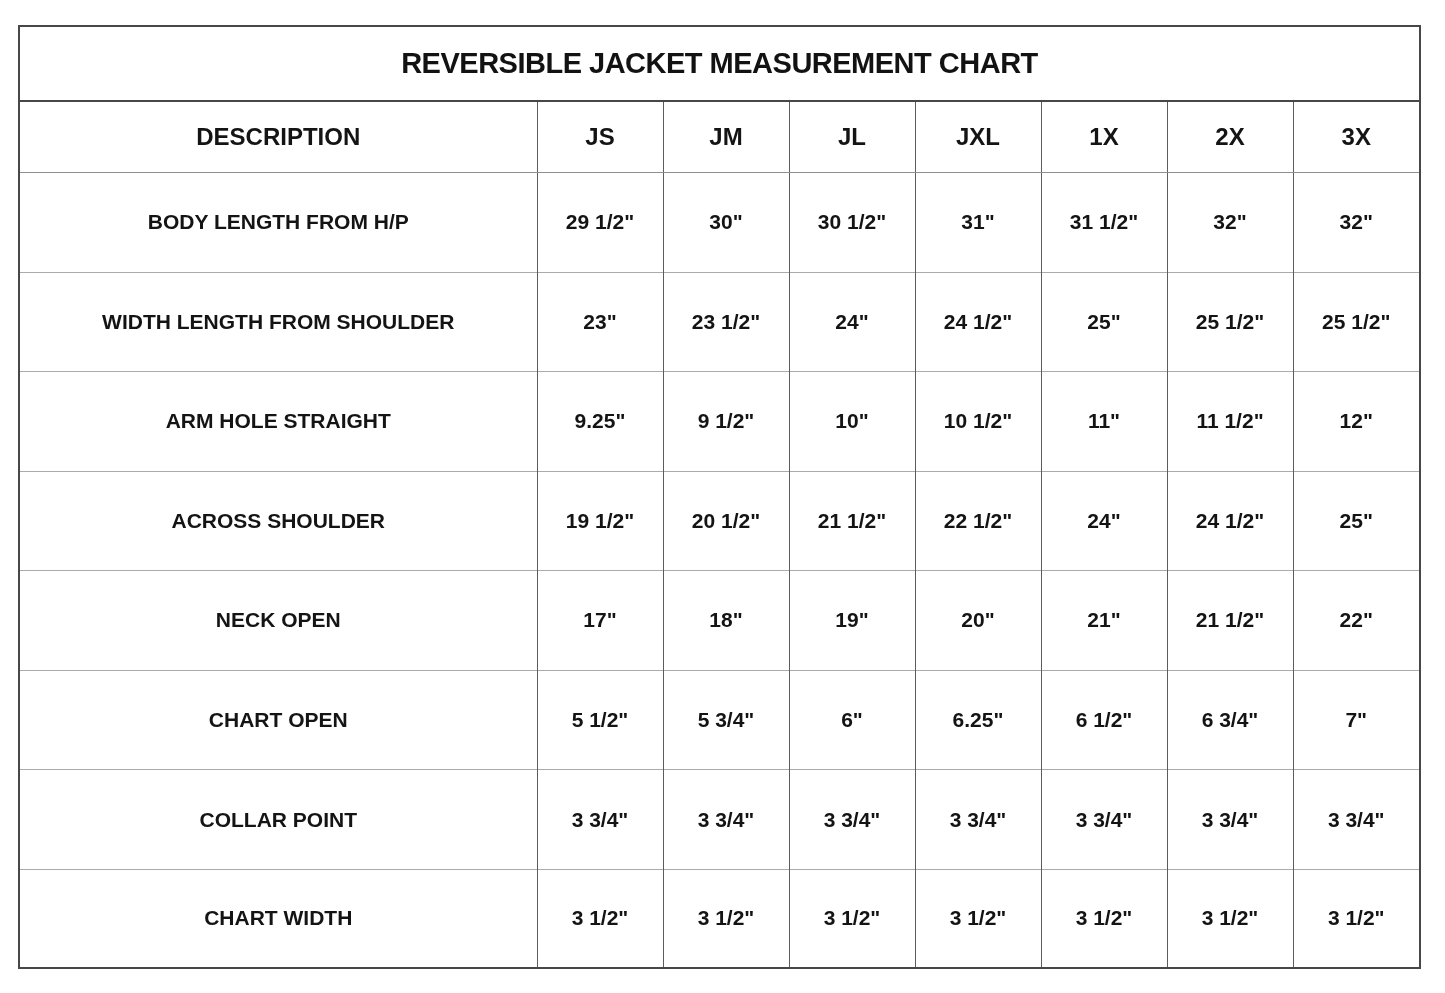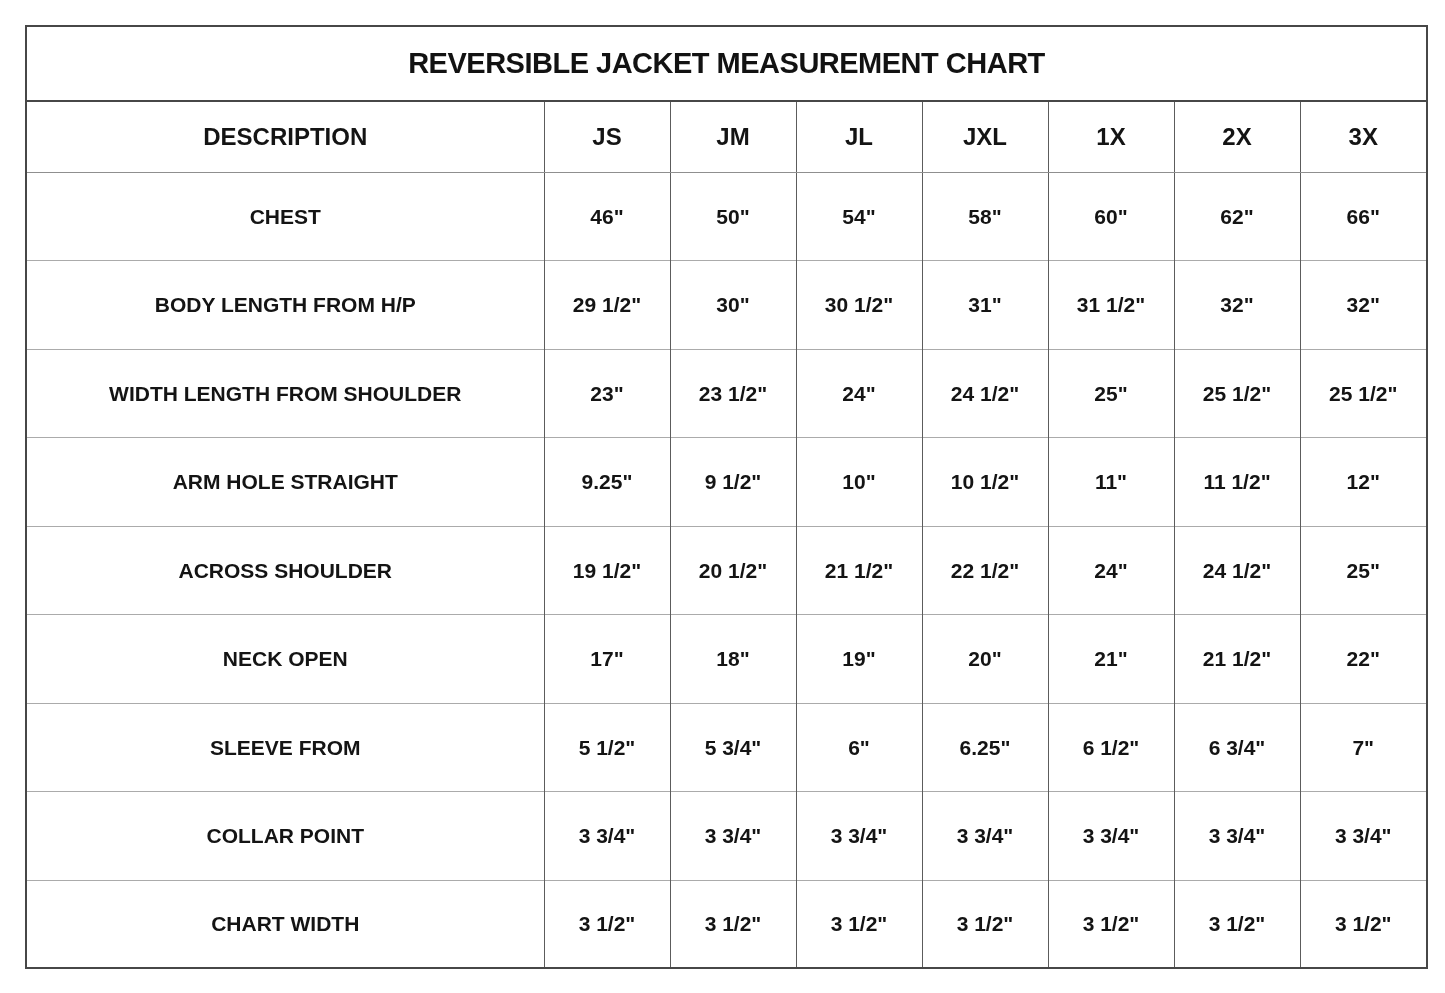--- a/index.html
+++ b/index.html
@@ -9,21 +9,21 @@
     font-family: "Liberation Sans", sans-serif;
   }
   body {
     width: 1445px;
     height: 993px;
     position: relative;
     overflow: hidden;
   }
   .sheet {
     position: absolute;
-    left: 25px;
+    left: 18px;
     top: 25px;
     width: 1403px;
     height: 944px;
     border: 2px solid #474747;
     box-sizing: border-box;
     background: #ffffff;
   }
   .title-row {
     height: 73px;
     border-bottom: 2px solid #474747;
@@ -95,30 +95,20 @@
           <th>JM</th>
           <th>JL</th>
           <th>JXL</th>
           <th>1X</th>
           <th>2X</th>
           <th>3X</th>
         </tr>
     </thead>
     <tbody>
         <tr>
-          <td class="row-label">CHEST</td>
-          <td>46"</td>
-          <td>50"</td>
-          <td>54"</td>
-          <td>58"</td>
-          <td>60"</td>
-          <td>62"</td>
-          <td>66"</td>
-        </tr>
-        <tr>
           <td class="row-label">BODY LENGTH FROM H/P</td>
           <td>29 1/2"</td>
           <td>30"</td>
           <td>30 1/2"</td>
           <td>31"</td>
           <td>31 1/2"</td>
           <td>32"</td>
           <td>32"</td>
         </tr>
         <tr>
@@ -155,21 +145,21 @@
           <td class="row-label">NECK OPEN</td>
           <td>17"</td>
           <td>18"</td>
           <td>19"</td>
           <td>20"</td>
           <td>21"</td>
           <td>21 1/2"</td>
           <td>22"</td>
         </tr>
         <tr>
-          <td class="row-label">SLEEVE FROM</td>
+          <td class="row-label">CHART OPEN</td>
           <td>5 1/2"</td>
           <td>5 3/4"</td>
           <td>6"</td>
           <td>6.25"</td>
           <td>6 1/2"</td>
           <td>6 3/4"</td>
           <td>7"</td>
         </tr>
         <tr>
           <td class="row-label">COLLAR POINT</td>

